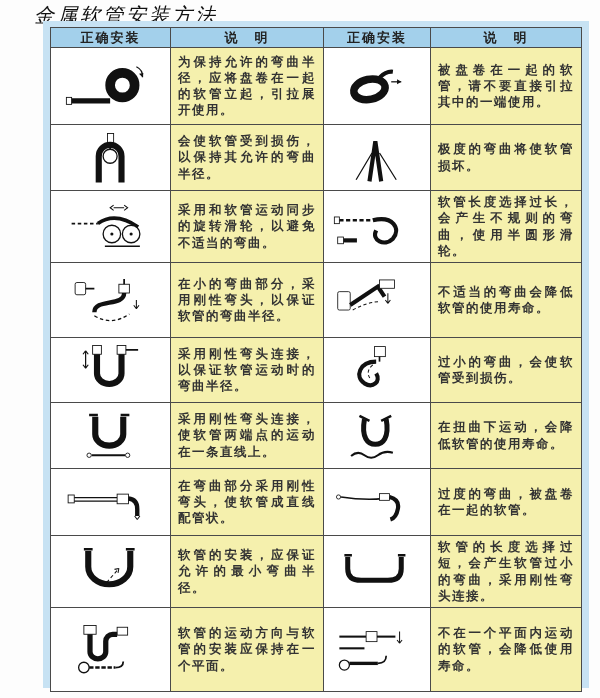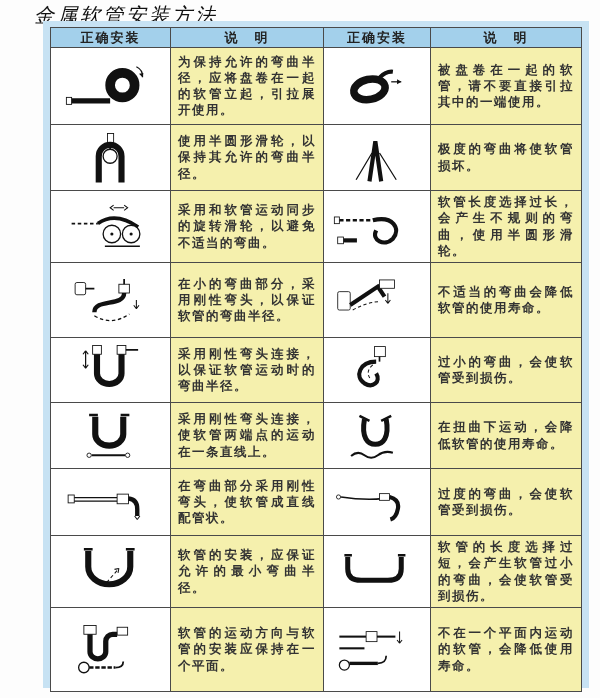--- a/index.html
+++ b/index.html
@@ -134,21 +134,21 @@
       <span class="illus correct-illus">
               <svg viewBox="0 0 110 64">
                 <rect x="51" y="4" width="7" height="12" fill="#fff" stroke="#111"></rect>
                 <path d="M54 16 v6" stroke="#111" stroke-width="2"></path>
                 <path d="M41 60 V30 a13 13 0 0 1 26 0 V60" fill="none" stroke="#111" stroke-width="7"></path>
                 <circle cx="54" cy="30" r="8" fill="#fff" stroke="#111" stroke-width="1.5"></circle>
               </svg>
             </span>
     </td>
     <td class="desc-cell">
-      <div class="desc correct-desc">使用半圆形滑轮，以保持其允许的弯曲半径。</div>
+      <div class="desc correct-desc">会使软管受到损伤，以保持其允许的弯曲半径。</div>
     </td>
     <td class="img-cell">
       <span class="illus wrong-illus">
               <svg viewBox="0 0 110 64">
                 <path d="M46 60 L53 12 L60 60" fill="none" stroke="#111" stroke-width="5"></path>
                 <path d="M30 58 L49 26 M78 58 L58 26" stroke="#111" stroke-width="1.5" fill="none"></path>
               </svg>
             </span>
     </td>
     <td class="desc-cell">
@@ -301,21 +301,21 @@
       <span class="illus wrong-illus">
               <svg viewBox="0 0 110 64">
                 <circle cx="9" cy="26" r="2.5" fill="#fff" stroke="#111"></circle>
                 <path d="M12 26 q26 4 50 2" fill="none" stroke="#111" stroke-width="2"></path>
                 <rect x="58" y="22" width="12" height="8" fill="#fff" stroke="#111"></rect>
                 <path d="M70 26 q12 3 10 14 q-2 11 -9 13" fill="none" stroke="#111" stroke-width="5"></path>
               </svg>
             </span>
     </td>
     <td class="desc-cell">
-      <div class="desc wrong-desc">过度的弯曲，会使软管受到损伤。</div>
+      <div class="desc wrong-desc">过度的弯曲，被盘卷在一起的软管。</div>
     </td>
   </tr>
 
   <tr>
     <td class="img-cell">
       <span class="illus correct-illus">
               <svg viewBox="0 0 110 64">
                 <path d="M24 6 h10 M72 6 h10" stroke="#111" stroke-width="3"></path>
                 <path d="M29 8 V26 a24 20 0 0 0 48 0 V8" fill="none" stroke="#111" stroke-width="7"></path>
                 <path d="M50 44 L64 28" stroke="#111" stroke-width="1.2" stroke-dasharray="4 3" fill="none"></path>
@@ -328,21 +328,21 @@
     </td>
     <td class="img-cell">
       <span class="illus wrong-illus">
               <svg viewBox="0 0 110 64">
                 <path d="M16 12 h9 M80 12 h9" stroke="#111" stroke-width="3"></path>
                 <path d="M20 14 v14 q0 14 16 14 h32 q16 0 16 -14 V14" fill="none" stroke="#111" stroke-width="6"></path>
               </svg>
             </span>
     </td>
     <td class="desc-cell">
-      <div class="desc wrong-desc">软管的长度选择过短，会产生软管过小的弯曲，会使软管受到损伤。</div>
+      <div class="desc wrong-desc">软管的长度选择过短，会产生软管过小的弯曲，采用刚性弯头连接。</div>
     </td>
   </tr>
 
   <tr>
     <td class="img-cell">
       <span class="illus correct-illus">
               <svg viewBox="0 0 110 64">
                 <rect x="24" y="4" width="14" height="10" fill="#fff" stroke="#111"></rect>
                 <rect x="62" y="6" width="12" height="9" fill="#fff" stroke="#111"></rect>
                 <path d="M31 14 v20 a9 8 0 0 0 18 0 V22 a8 8 0 0 1 8 -8 h5" fill="none" stroke="#111" stroke-width="6"></path>

